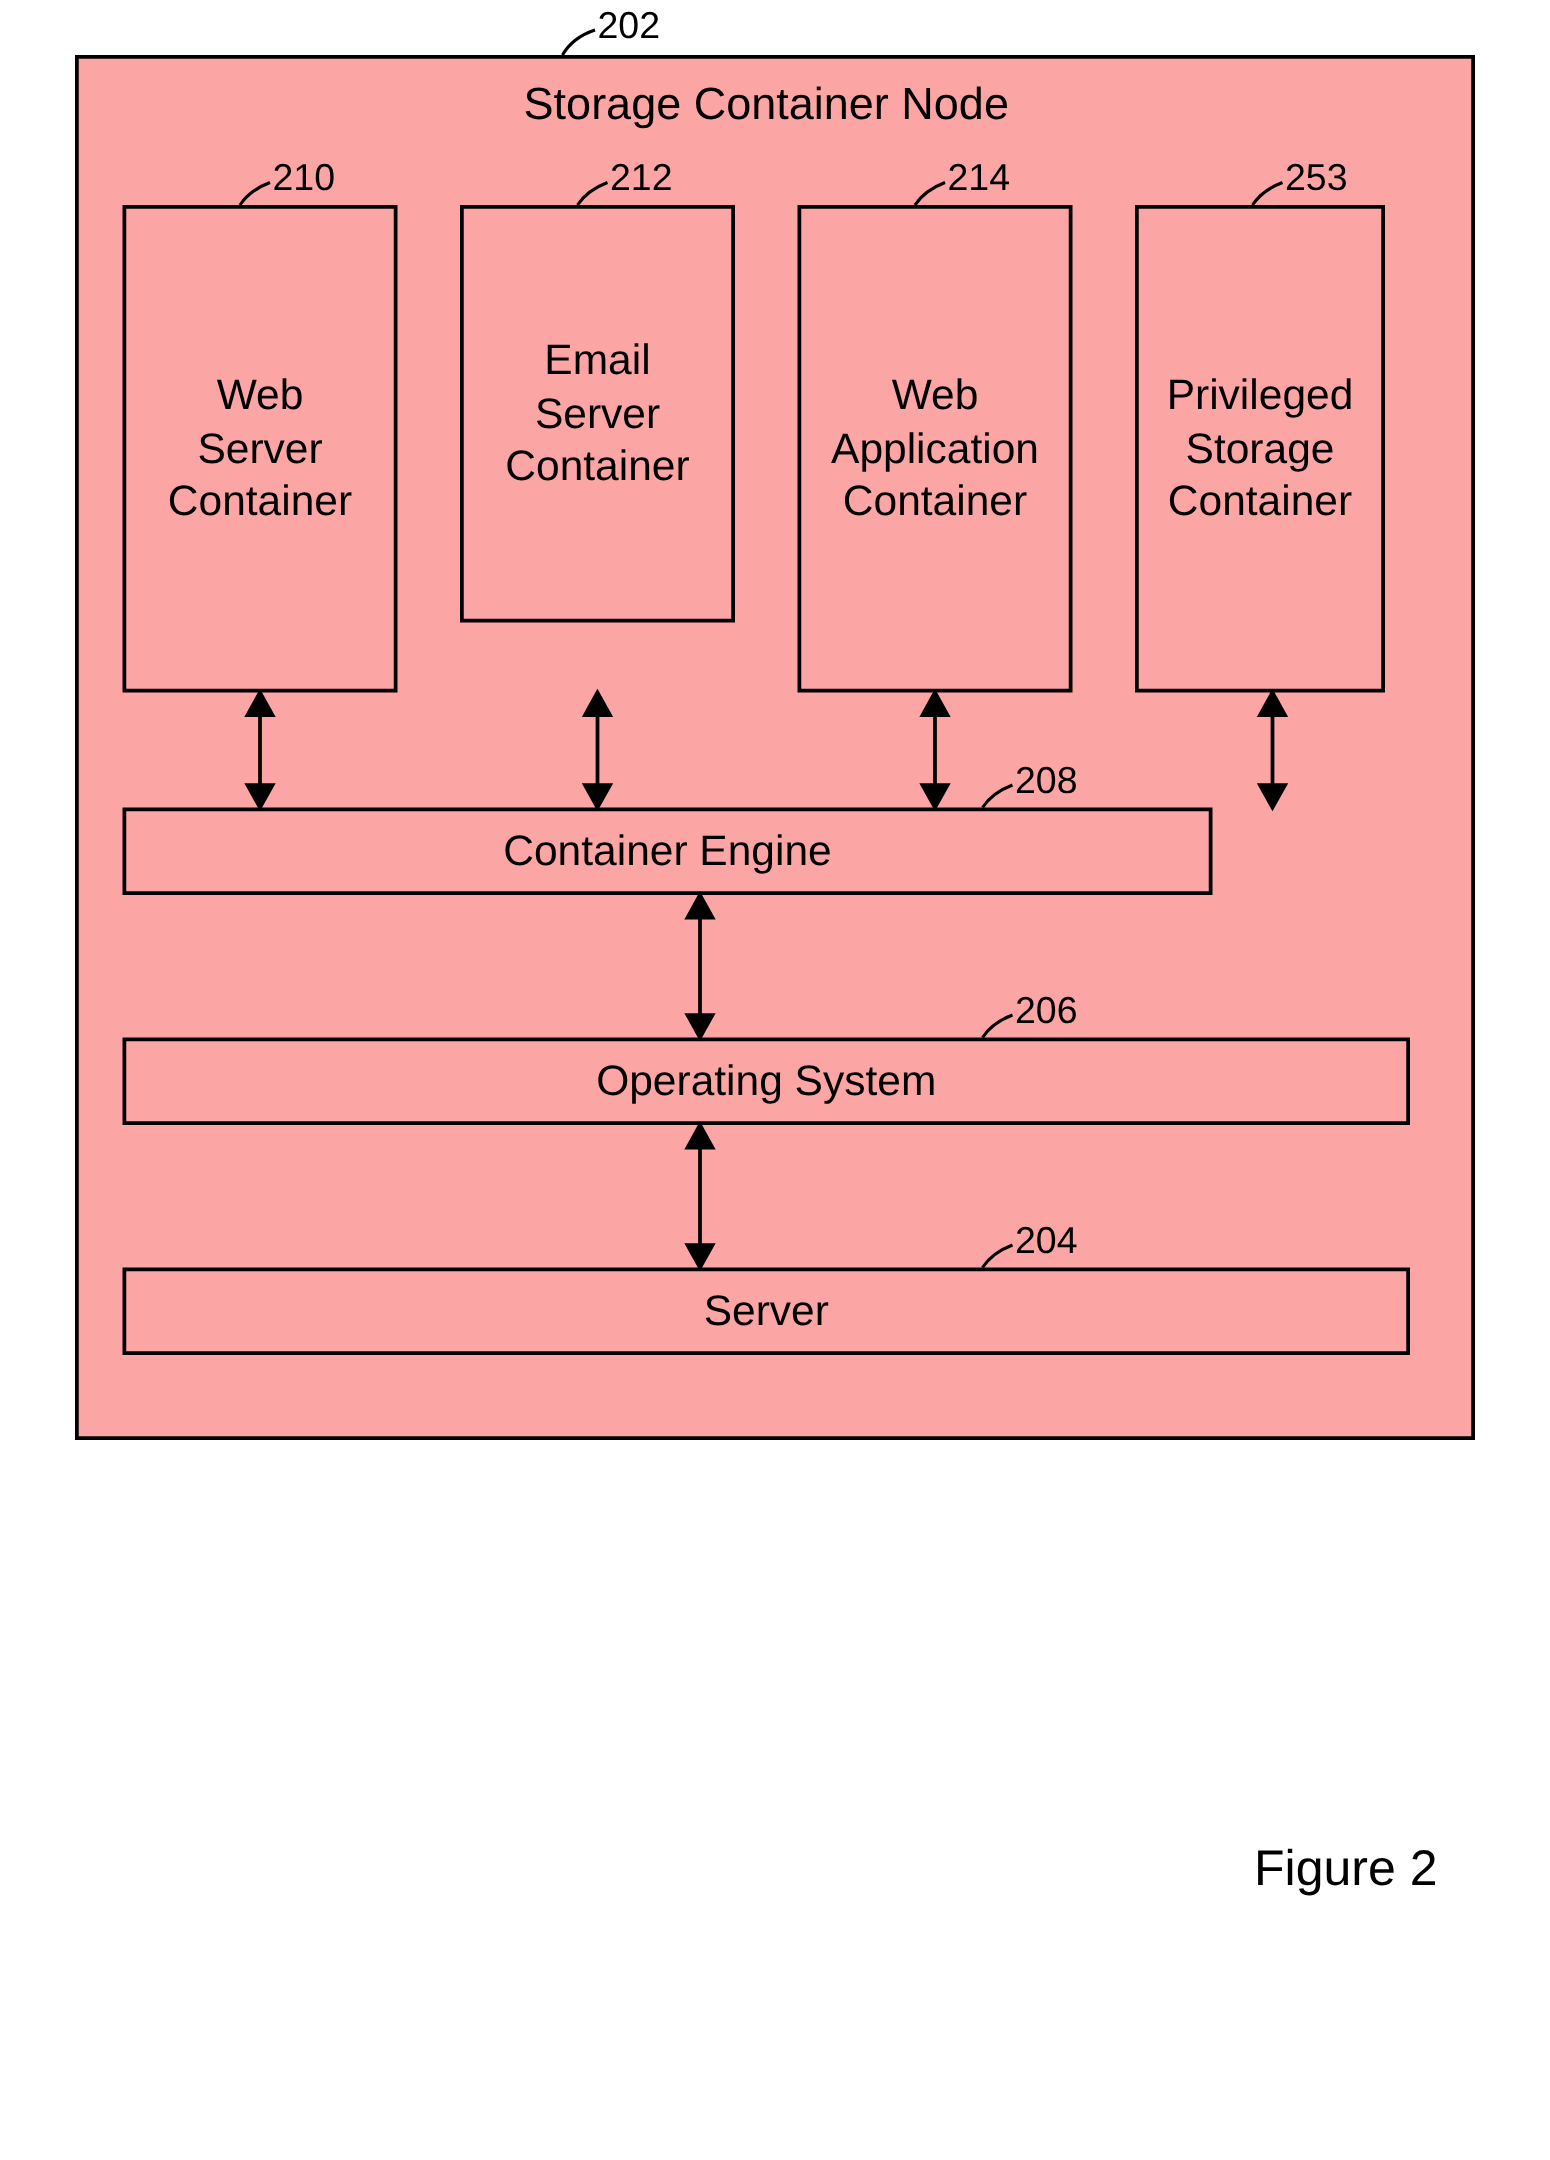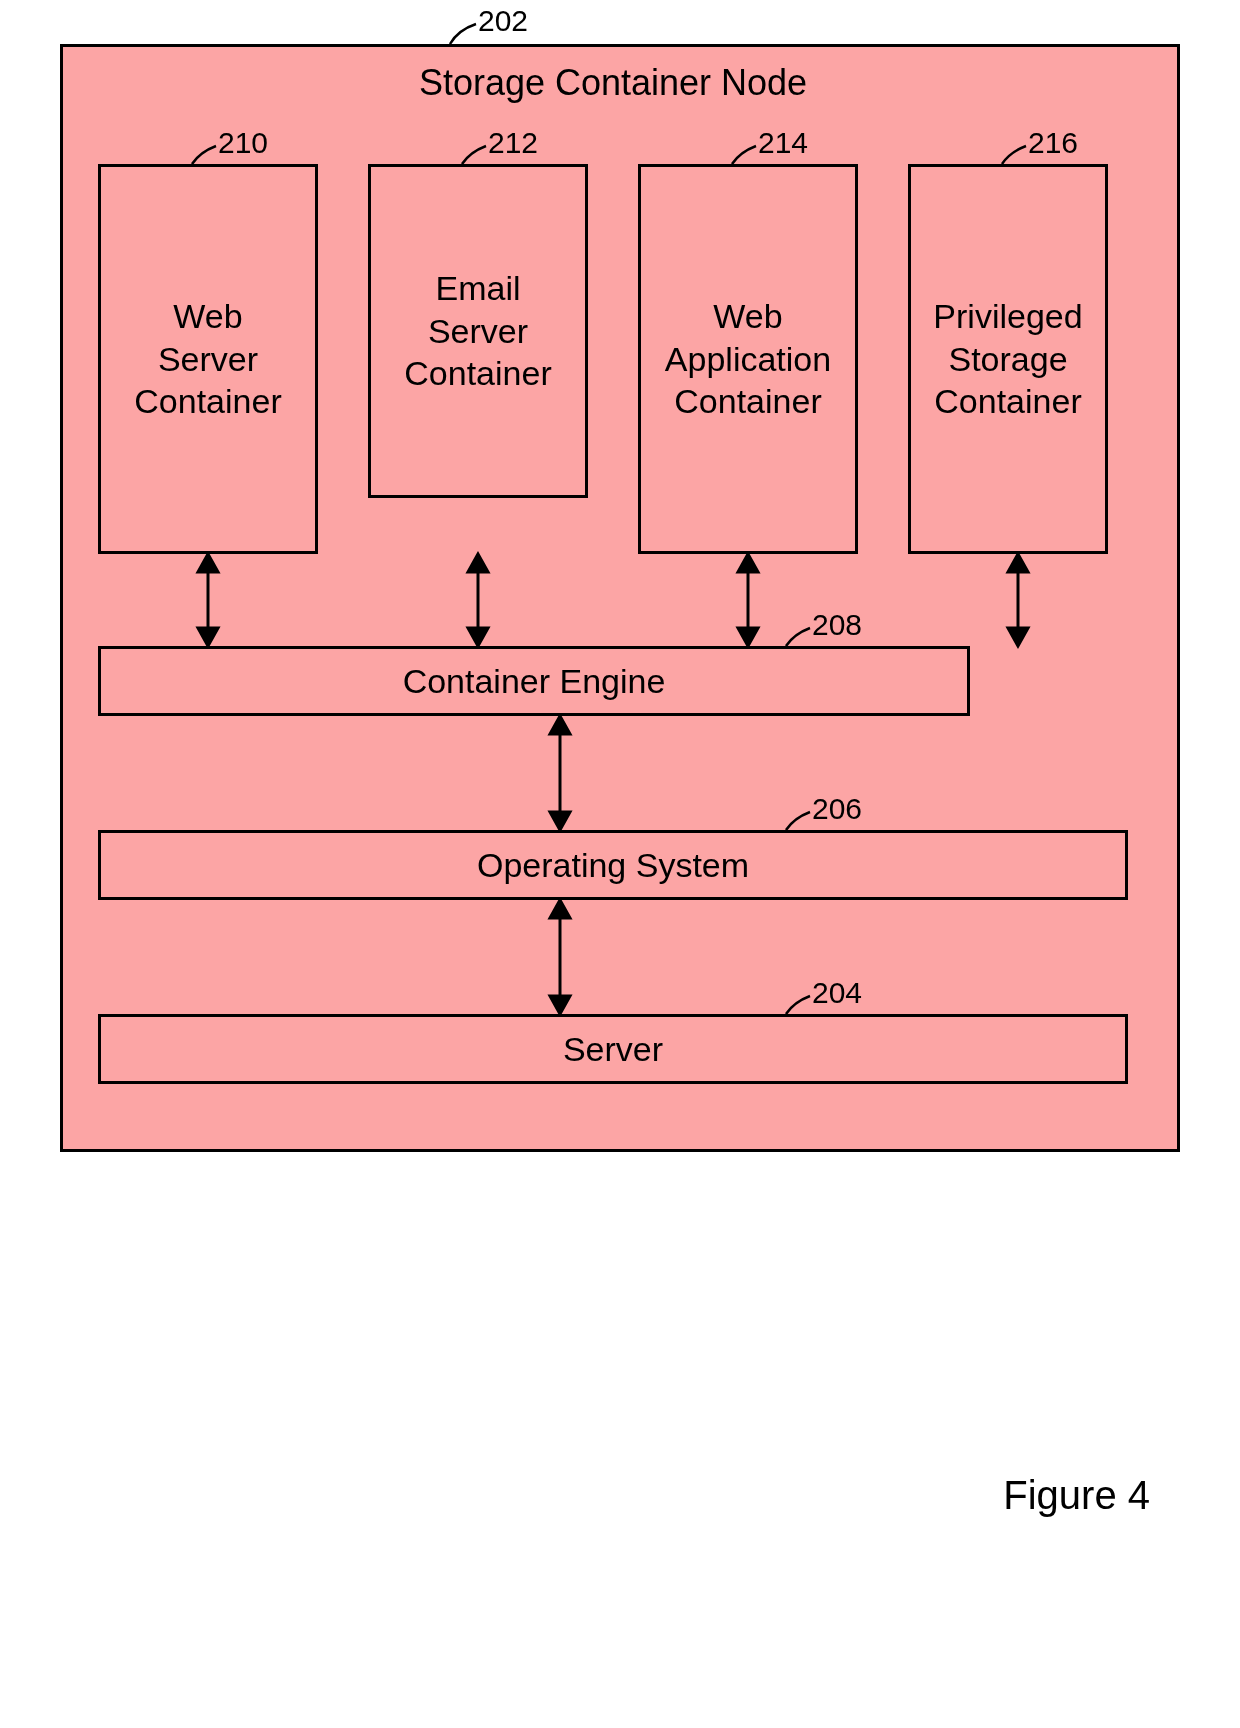--- a/index.html
+++ b/index.html
@@ -88,21 +88,21 @@
   <div class="ref" style="left:488px; top:126px;">212</div>
   <svg class="lead" style="left:0;top:0" width="1240" height="1728">
     <path d="M 486 146 Q 470 152 462 164" stroke="#000" stroke-width="2.5" fill="none"></path>
   </svg>
 
   <div class="ref" style="left:758px; top:126px;">214</div>
   <svg class="lead" style="left:0;top:0" width="1240" height="1728">
     <path d="M 756 146 Q 740 152 732 164" stroke="#000" stroke-width="2.5" fill="none"></path>
   </svg>
 
-  <div class="ref" style="left:1028px; top:126px;">216</div>
+  <div class="ref" style="left:1028px; top:126px;">253</div>
   <svg class="lead" style="left:0;top:0" width="1240" height="1728">
     <path d="M 1026 146 Q 1010 152 1002 164" stroke="#000" stroke-width="2.5" fill="none"></path>
   </svg>
 
   <div class="box" style="left:98px; top:646px; width:872px; height:70px;">Container Engine</div>
   <div class="ref" style="left:812px; top:608px;">208</div>
   <svg class="lead" style="left:0;top:0" width="1240" height="1728">
     <path d="M 810 628 Q 794 634 786 646" stroke="#000" stroke-width="2.5" fill="none"></path>
   </svg>
 
@@ -146,15 +146,15 @@
       <line x1="560" y1="728" x2="560" y2="818"></line>
       <polygon points="560,716 550,734 570,734"></polygon>
       <polygon points="560,830 550,812 570,812"></polygon>
 
       <line x1="560" y1="912" x2="560" y2="1002"></line>
       <polygon points="560,900 550,918 570,918"></polygon>
       <polygon points="560,1014 550,996 570,996"></polygon>
     </g>
   </svg>
 
-  <div class="fig" style="right:90px; bottom:210px;">Figure 4</div>
+  <div class="fig" style="right:90px; bottom:210px;">Figure 2</div>
 
 </div>
 
 </body></html>

